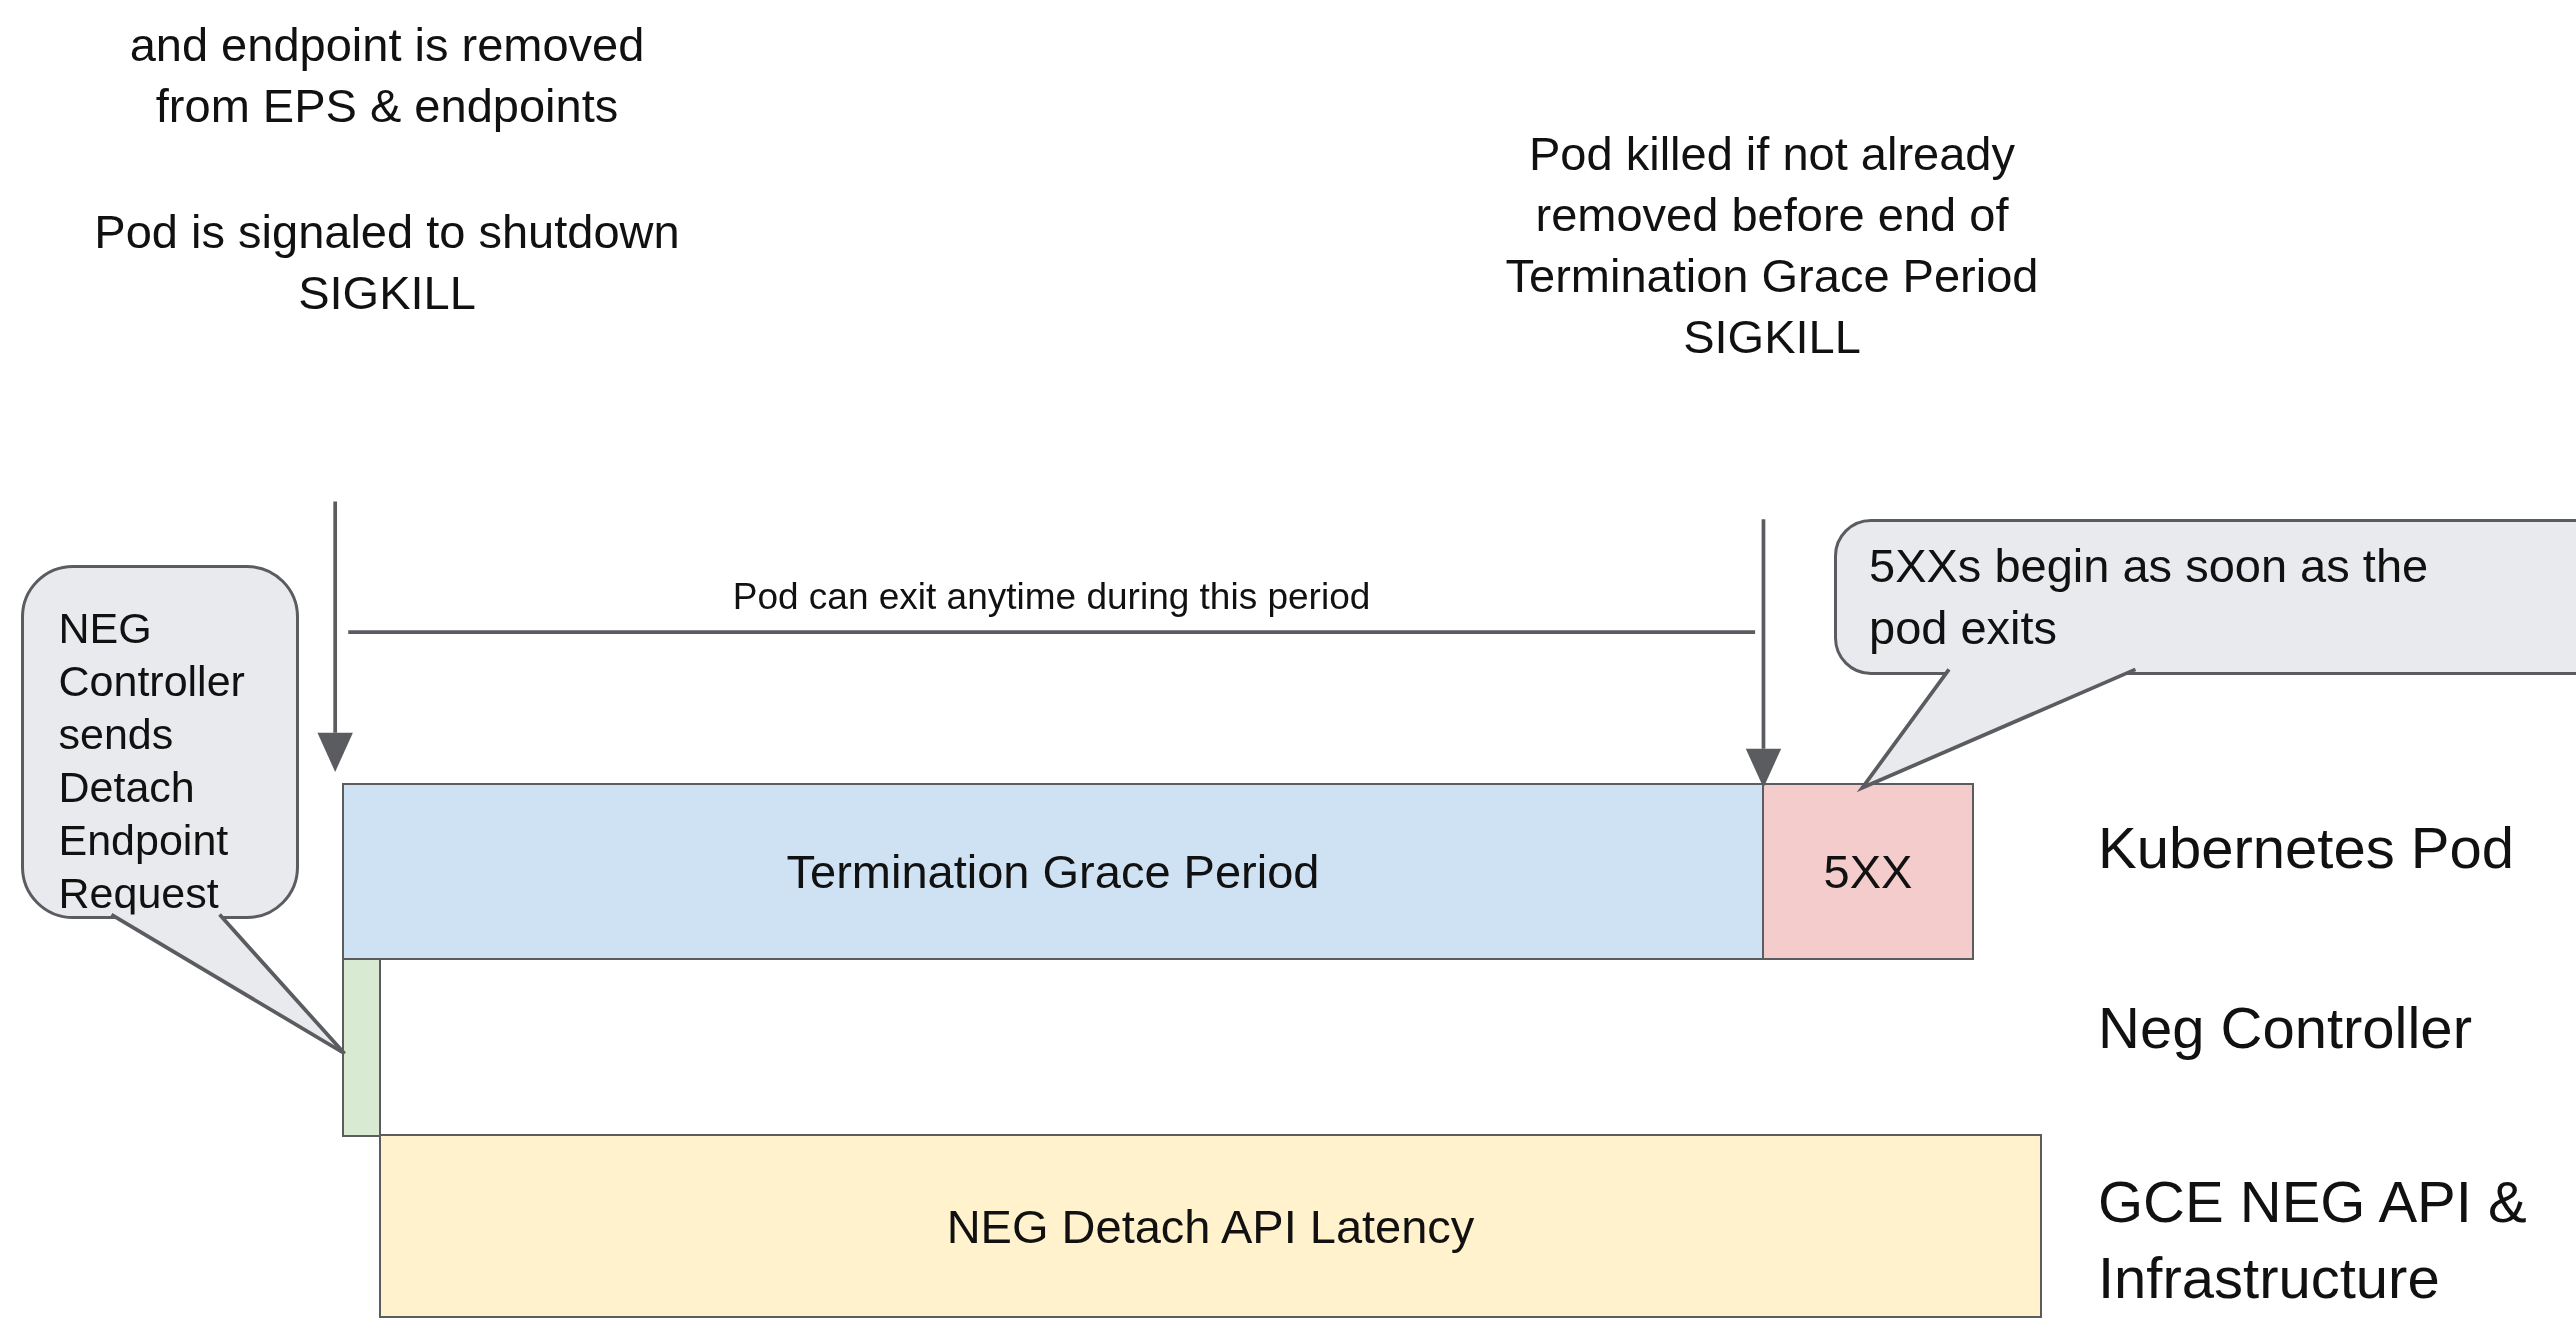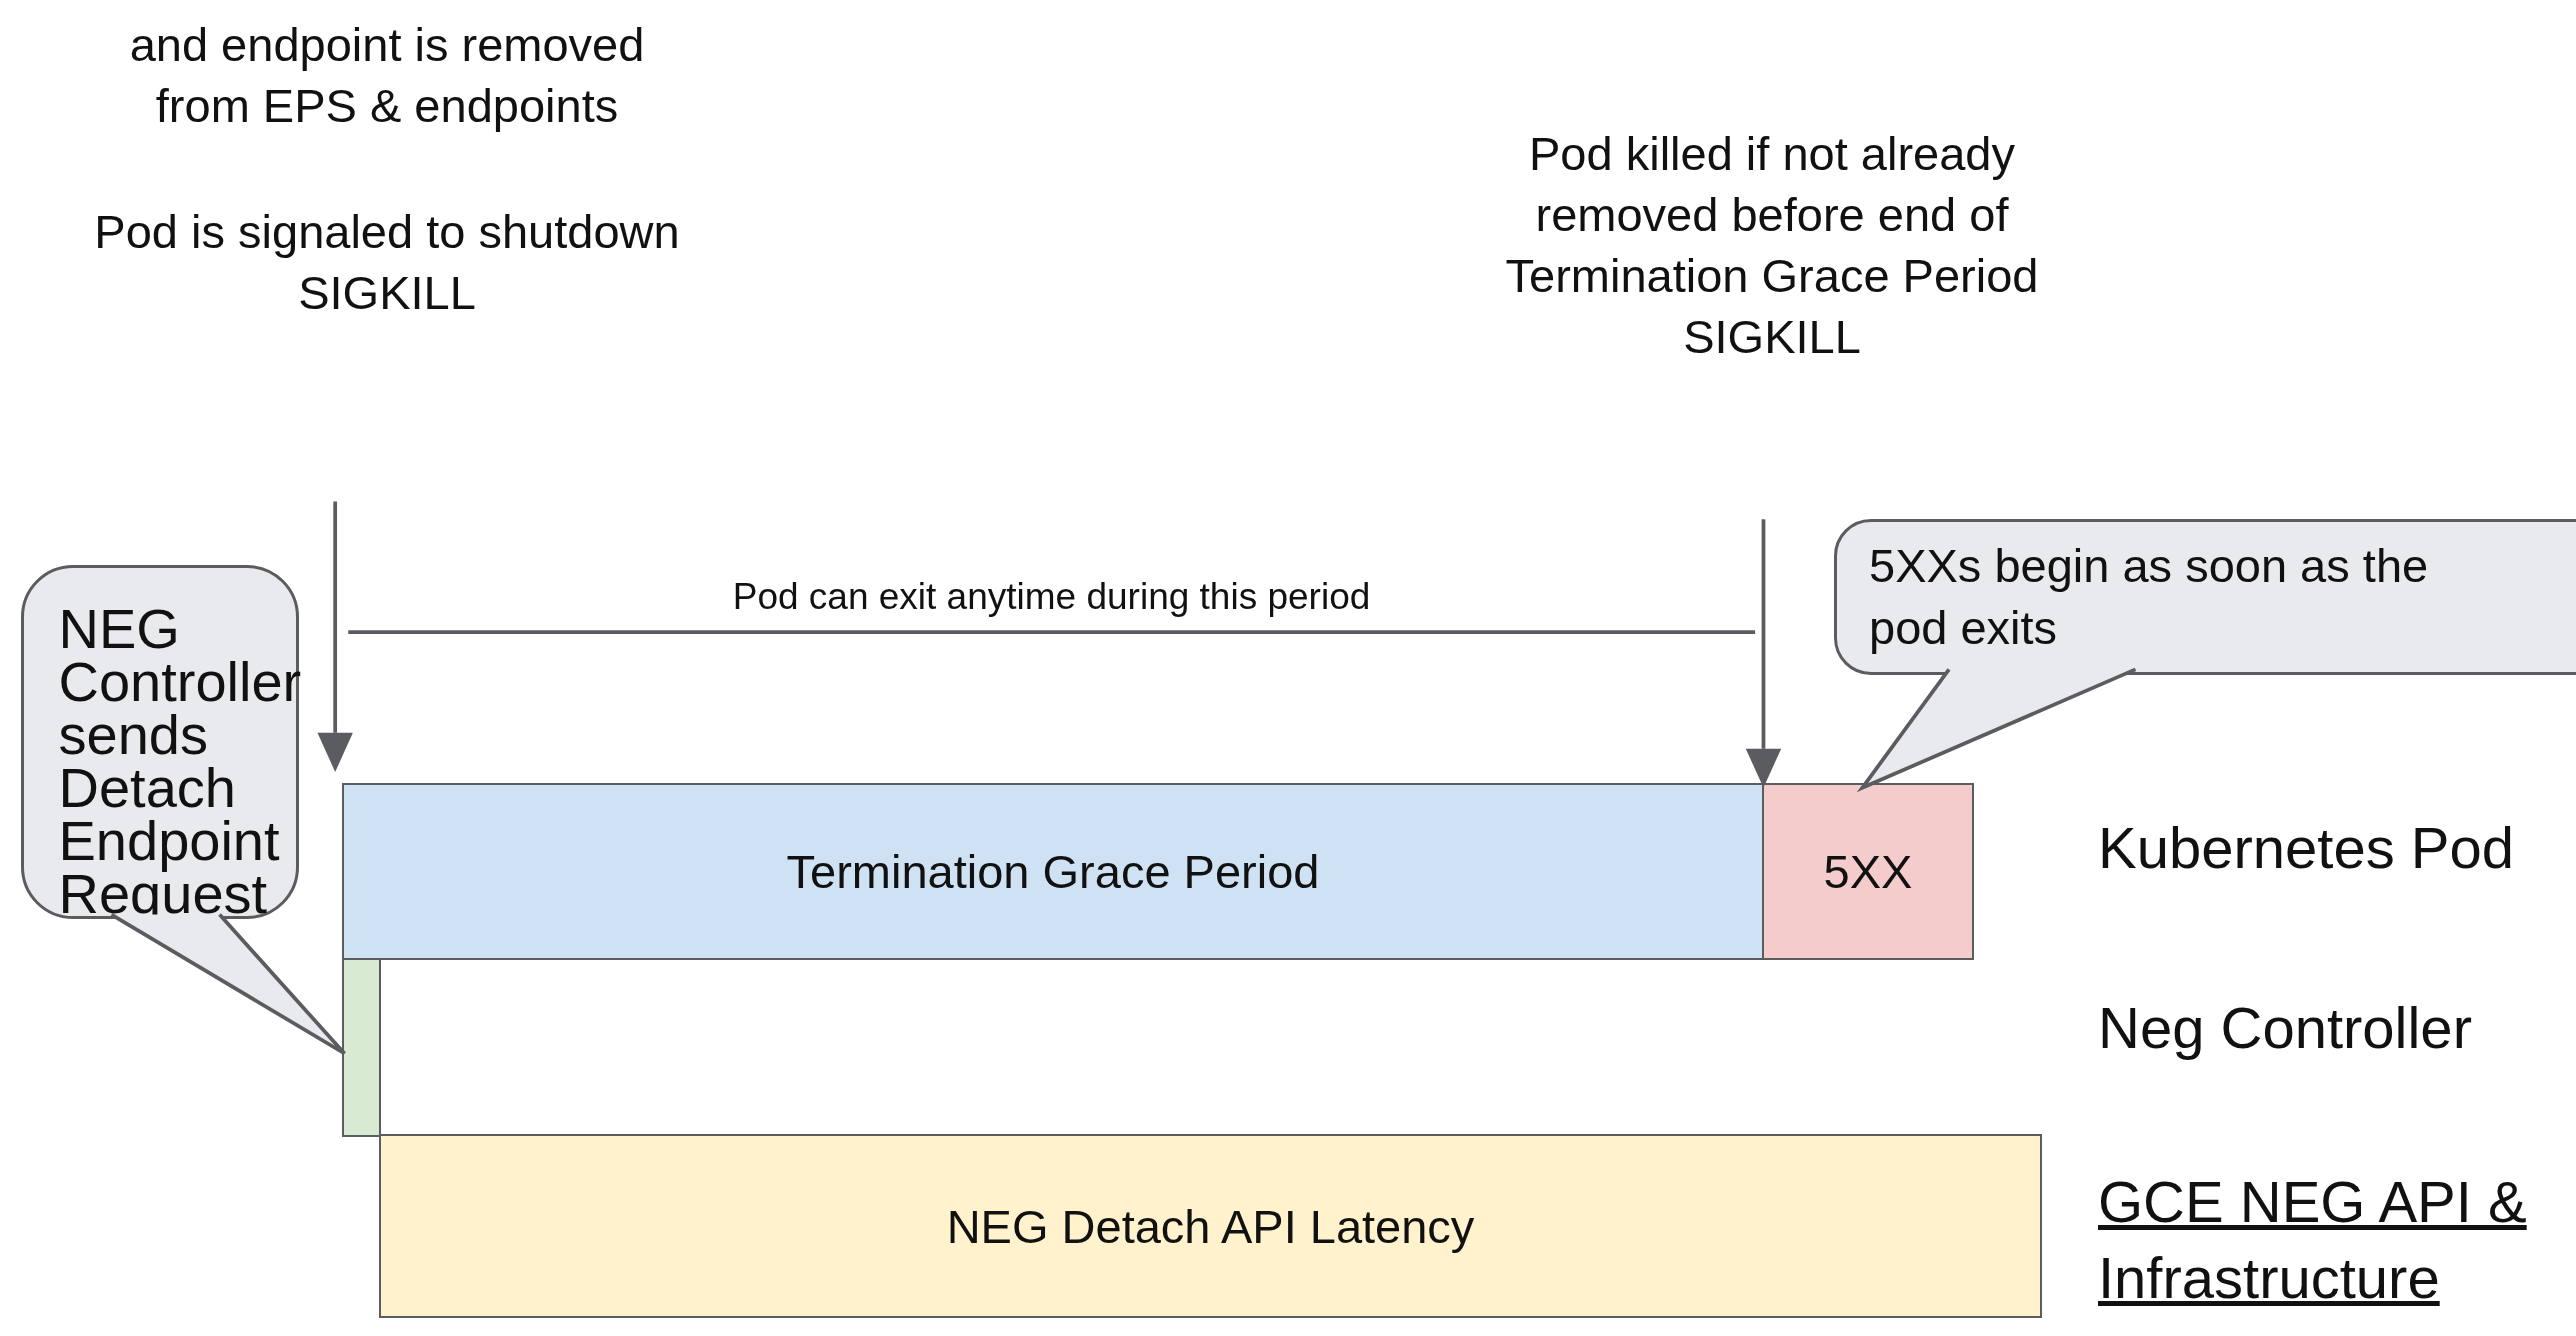--- a/index.html
+++ b/index.html
@@ -12,21 +12,21 @@
   body{
     width:2576px;height:1336px;position:relative;overflow:hidden;
     font-family:"Liberation Sans", sans-serif;color:var(--text);
   }
   .abs{position:absolute;}
   .annotation{font-size:47px;line-height:61px;text-align:center;}
   .period-label{font-size:37px;line-height:52px;text-align:center;}
   .bar{position:absolute;border:2.8px solid var(--stroke);display:flex;align-items:center;justify-content:center;}
   .bar-label{font-size:47px;}
   .bubble{position:absolute;background:var(--bubble-fill);border:3.7px solid var(--stroke);}
-  .bubble-text-left{padding:34px 0 0 35px;font-size:56px;line-height:53px;}
+  .bubble-text-left{padding:34px 0 0 35px;font-size:43px;line-height:53px;}
   .bubble-text-right{padding:13px 0 0 32px;font-size:47px;line-height:62px;}
   .row-label{font-size:58px;line-height:76px;white-space:nowrap;}
   svg.overlay{position:absolute;left:0;top:0;pointer-events:none;}
   .arrow-line{stroke:var(--stroke);stroke-width:4;}
   .h-line{stroke:var(--stroke);stroke-width:4;}
   .arrow-head{fill:var(--stroke);}
   .tail{fill:var(--bubble-fill);stroke:var(--stroke);stroke-width:4;}
 </style>
 </head>
 <body>
@@ -55,21 +55,21 @@
 </div>
 
 <div class="bar" style="left:342px;top:958px;width:39px;height:179px;background:var(--green-bar);"></div>
 
 <div class="bar" style="left:379px;top:1134px;width:1663px;height:184px;background:var(--yellow-bar);">
   <span class="bar-label">NEG Detach API Latency</span>
 </div>
 
 <div class="abs row-label" style="left:2098px;top:810px;">Kubernetes Pod</div>
 <div class="abs row-label" style="left:2098px;top:990px;">Neg Controller</div>
-<div class="abs row-label" style="left:2098px;top:1164px;text-decoration:underline;">
+<div class="abs row-label" style="left:2098px;top:1164px;">
   <div>GCE NEG API &amp;</div>
   <div>Infrastructure</div>
 </div>
 
 <div class="bubble" style="left:20.5px;top:565px;width:278px;height:354px;border-radius:52px;">
   <div class="bubble-text-left">
     <div>NEG</div>
     <div>Controller</div>
     <div>sends</div>
     <div>Detach</div>

